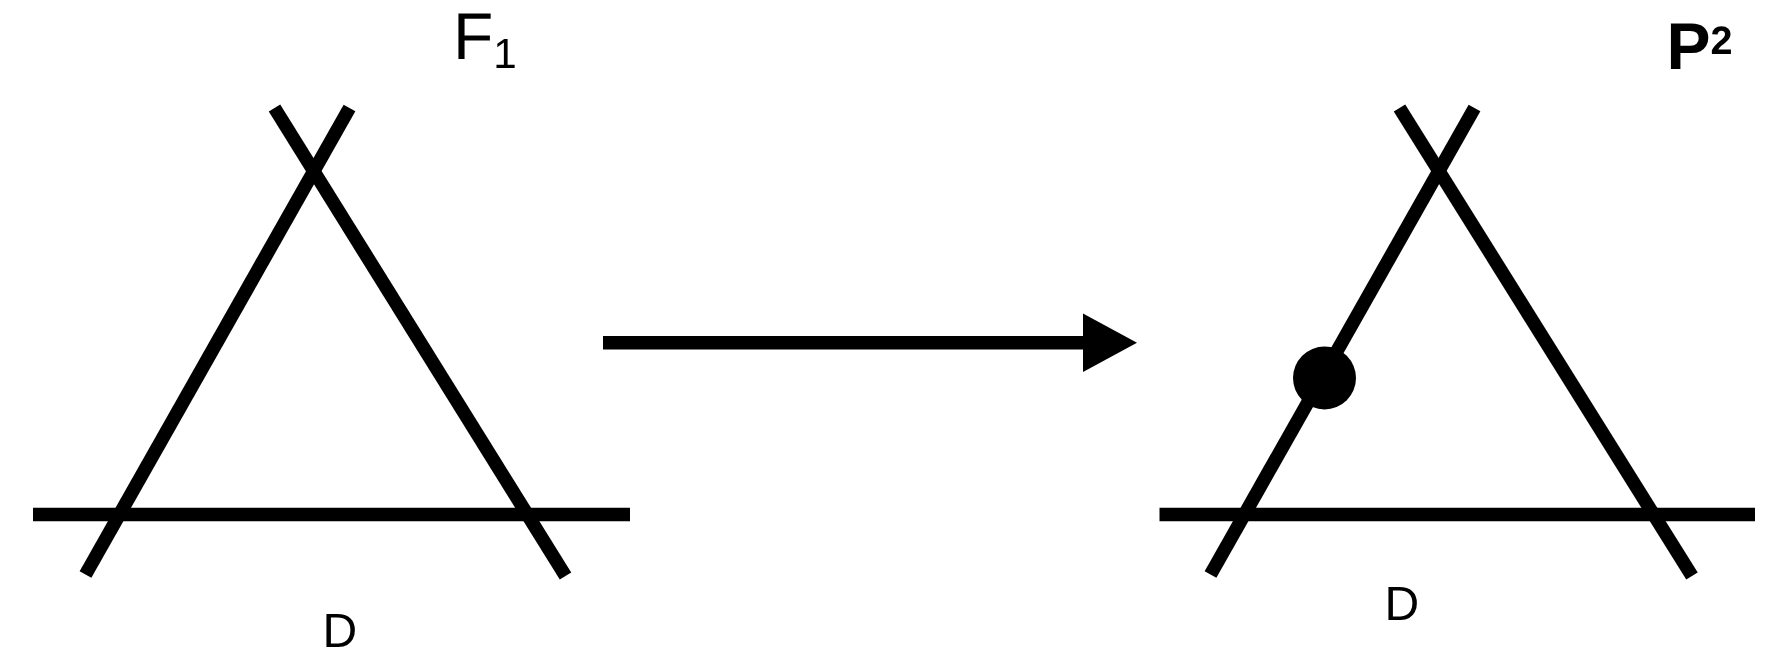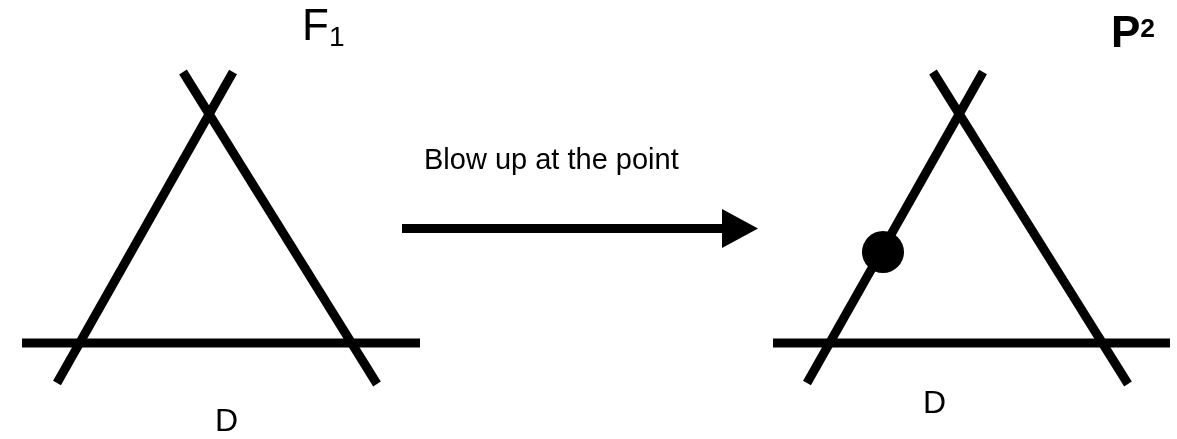--- a/index.html
+++ b/index.html
@@ -79,21 +79,20 @@
       <line class="ink-line" x1="933" y1="72" x2="1128" y2="384"></line>
       <line class="ink-line" x1="773" y1="343" x2="1170" y2="343"></line>
       <circle class="ink-fill" cx="883" cy="252" r="21"></circle>
     </g>
   </svg>
 
   <div class="label figure-title" style="left:302px; top:3px;">
     <span>F</span><sub>1</sub>
   </div>
 
-  <div class="label arrow-caption" style="left:424px; top:145px;">Blow up at the point</div>
 
   <div class="label figure-title" style="left:1111px; top:10px;font-weight:bold;">
     <span>P</span><sup>2</sup>
   </div>
 
   <div class="label curve-label" style="left:215px; top:404px;">D</div>
 
   <div class="label curve-label" style="left:923px; top:386px;">D</div>
 
 </div>

